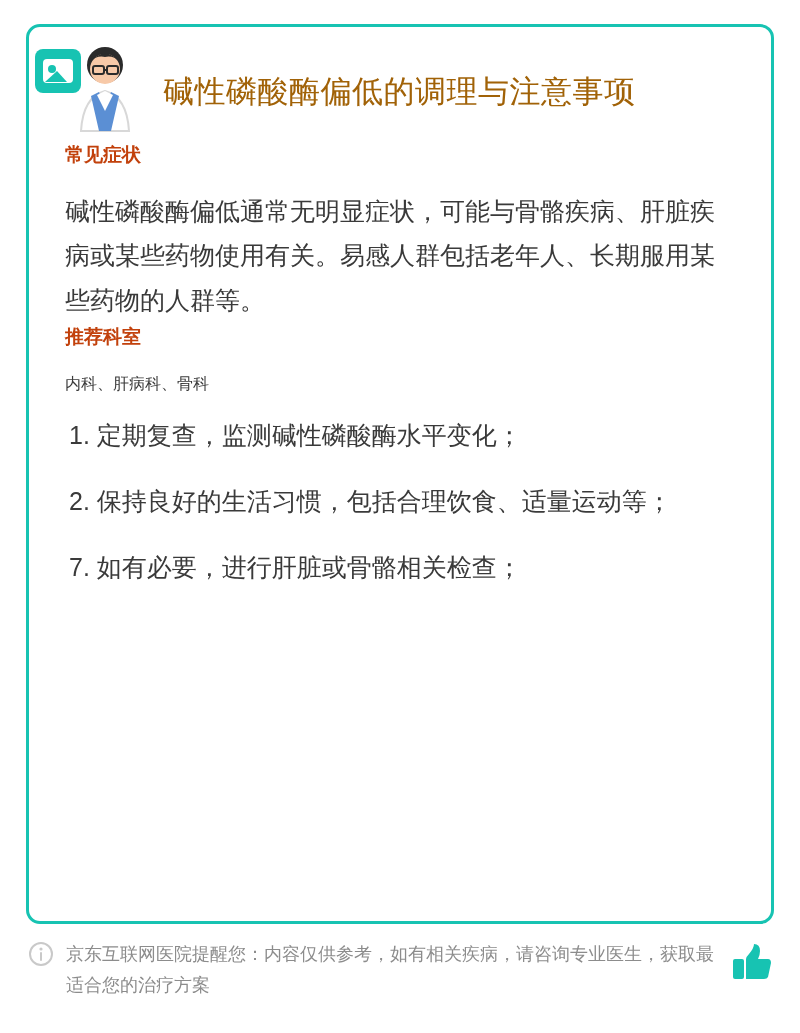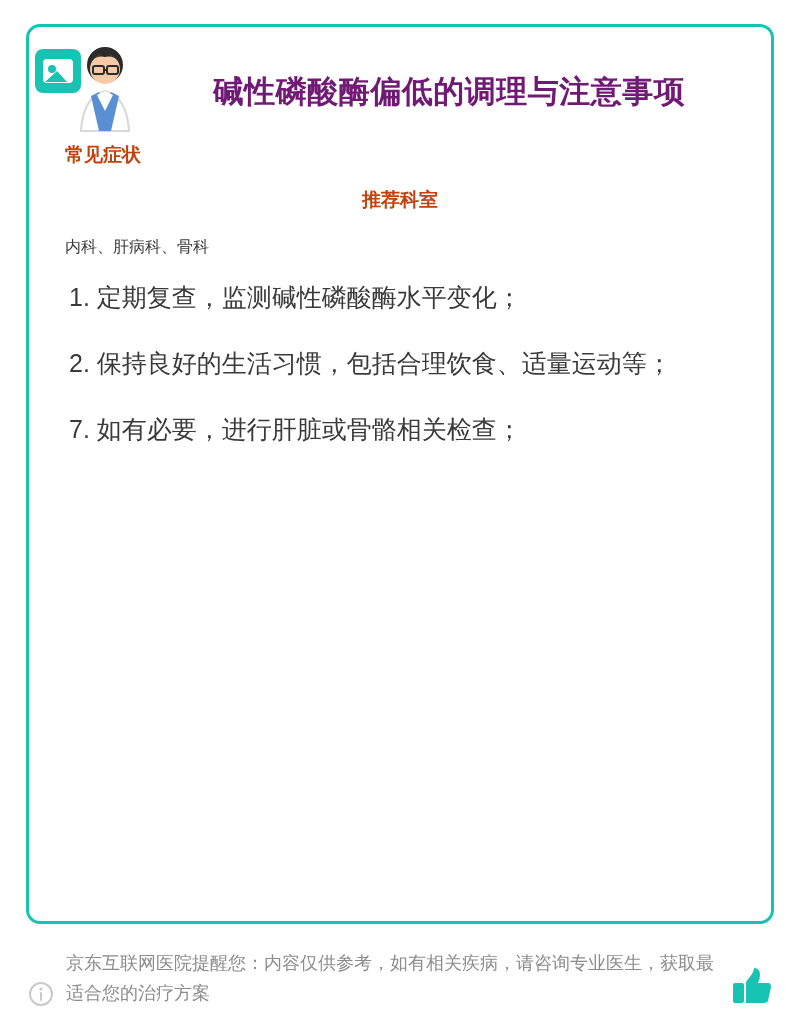--- a/index.html
+++ b/index.html
@@ -34,36 +34,35 @@
     position: absolute;
     left: 4px;
     top: 8px;
     width: 112px;
     height: 100px;
   }
   .avatar svg { display:block; }
 
   .title {
     font-size: 31px;
-    font-weight: bold;
-    color: #701a75;
+    font-weight: normal;
+    color: #a16207;
     letter-spacing: 0.5px;
     margin: 0 0 34px 98px;
     line-height: 1.2;
     white-space: nowrap;
-    text-align: center;
   }
   h2.section {
     font-size: 19px;
     font-weight: bold;
     color: #c2410c;
     margin: 0 0 22px 0;
     line-height: 1.2;
   }
-  .section-gap { margin-top: 40px; text-align: center; }
+  .section-gap { margin-top: 40px; }
   p.body {
     font-size: 25px;
     color: #3a3a3a;
     line-height: 1.78;
     margin: 0 0 4px 0;
   }
   .dept {
     font-size: 16px;
     color: #3a3a3a;
     line-height: 1.6;
@@ -78,23 +77,23 @@
     font-size: 25px;
     color: #3a3a3a;
     line-height: 1.6;
     margin-bottom: 26px;
     text-indent: 0;
   }
   .footer {
     position: absolute;
     left: 26px;
     right: 26px;
-    bottom: 24px;
+    bottom: 16px;
     display: flex;
-    align-items: flex-end;
+    align-items: flex-start;
     height: 78px;
   }
   .footer-icon {
     width: 30px;
     height: 30px;
     flex: 0 0 30px;
     margin-right: 10px;
   }
   .footer-text {
     flex: 1 1 auto;
@@ -131,20 +130,21 @@
 
         <path d="M48 96 Q50 62 72 56 Q94 62 96 96 Z" fill="#ffffff" stroke="#d8d8d8" stroke-width="2"></path>
         <path d="M66 57 L72 74 L78 57 L86 61 L78 96 L66 96 L58 61 Z" fill="#5b8fd4"></path>
         <path d="M72 56 L64 60 L72 76 L80 60 Z" fill="#ffffff"></path>
       </svg>
     </div>
 
     <h1 class="title">碱性磷酸酶偏低的调理与注意事项</h1>
 
     <h2 class="section">常见症状</h2>
+    <p class="body">碱性磷酸酶偏低通常无明显症状，可能与骨骼疾病、肝脏疾病或某些药物使用有关。易感人群包括老年人、长期服用某些药物的人群等。</p>
 
     <h2 class="section section-gap">推荐科室</h2>
     <p class="dept">内科、肝病科、骨科</p>
 
     <ol class="points">
       <li>1. 定期复查，监测碱性磷酸酶水平变化；</li>
       <li>2. 保持良好的生活习惯，包括合理饮食、适量运动等；</li>
       <li>7. 如有必要，进行肝脏或骨骼相关检查；</li>
     </ol>
   </div>

